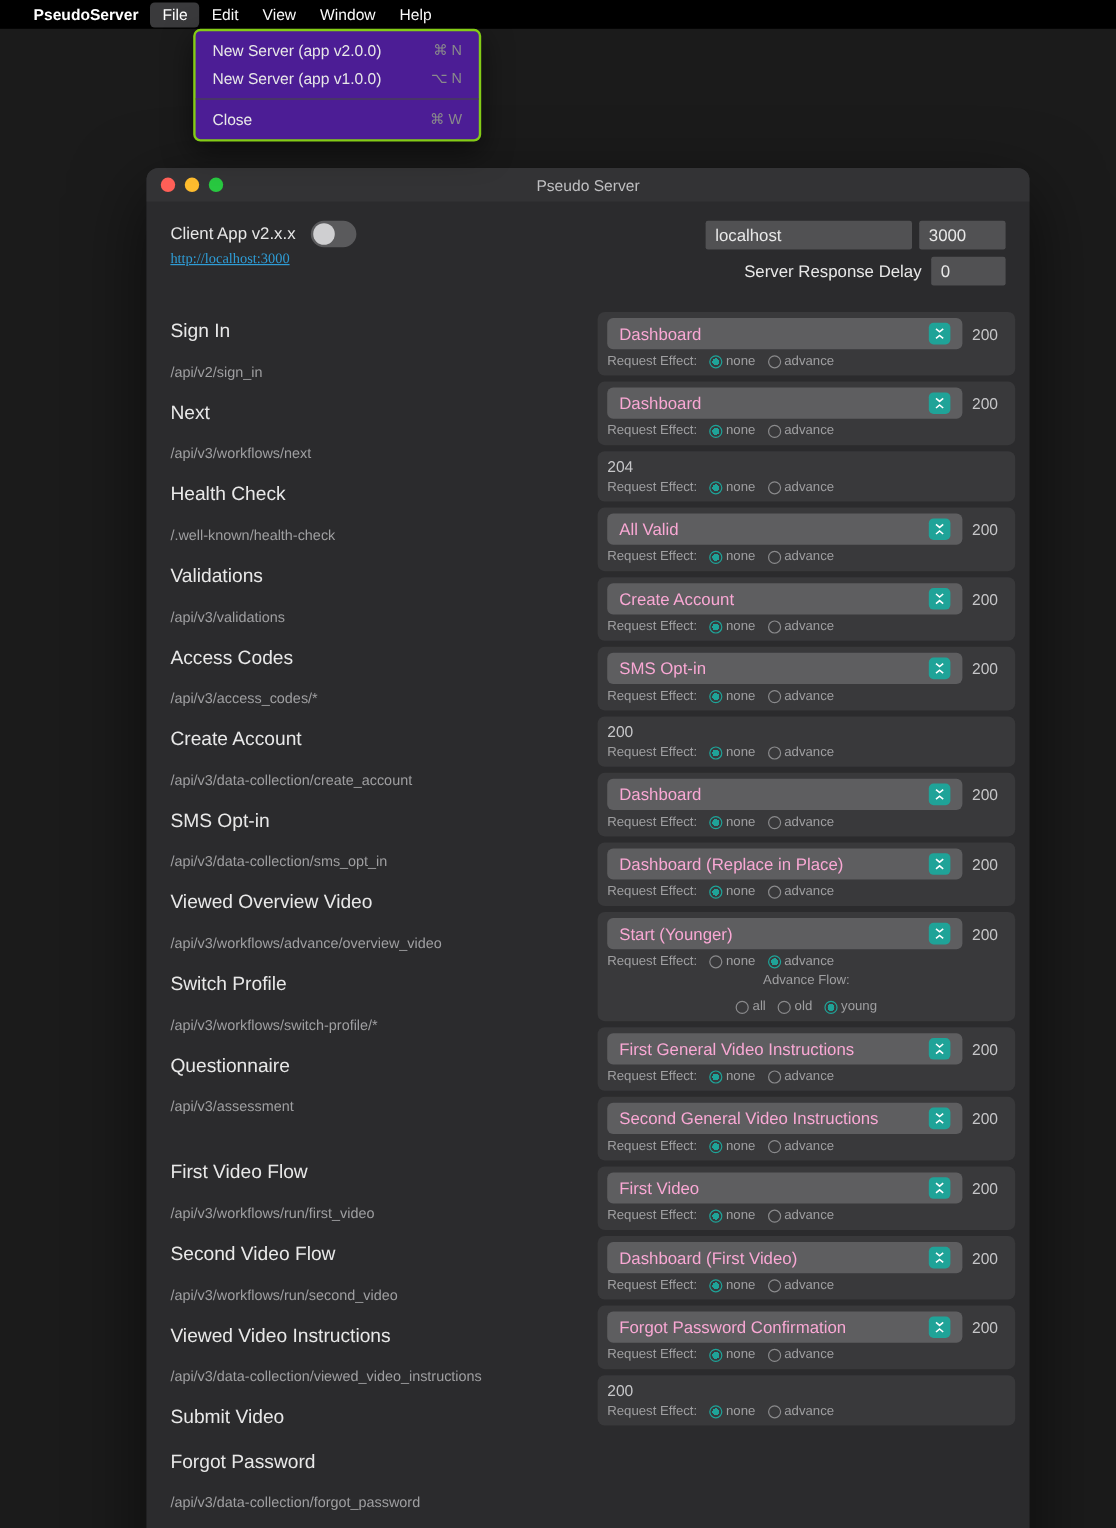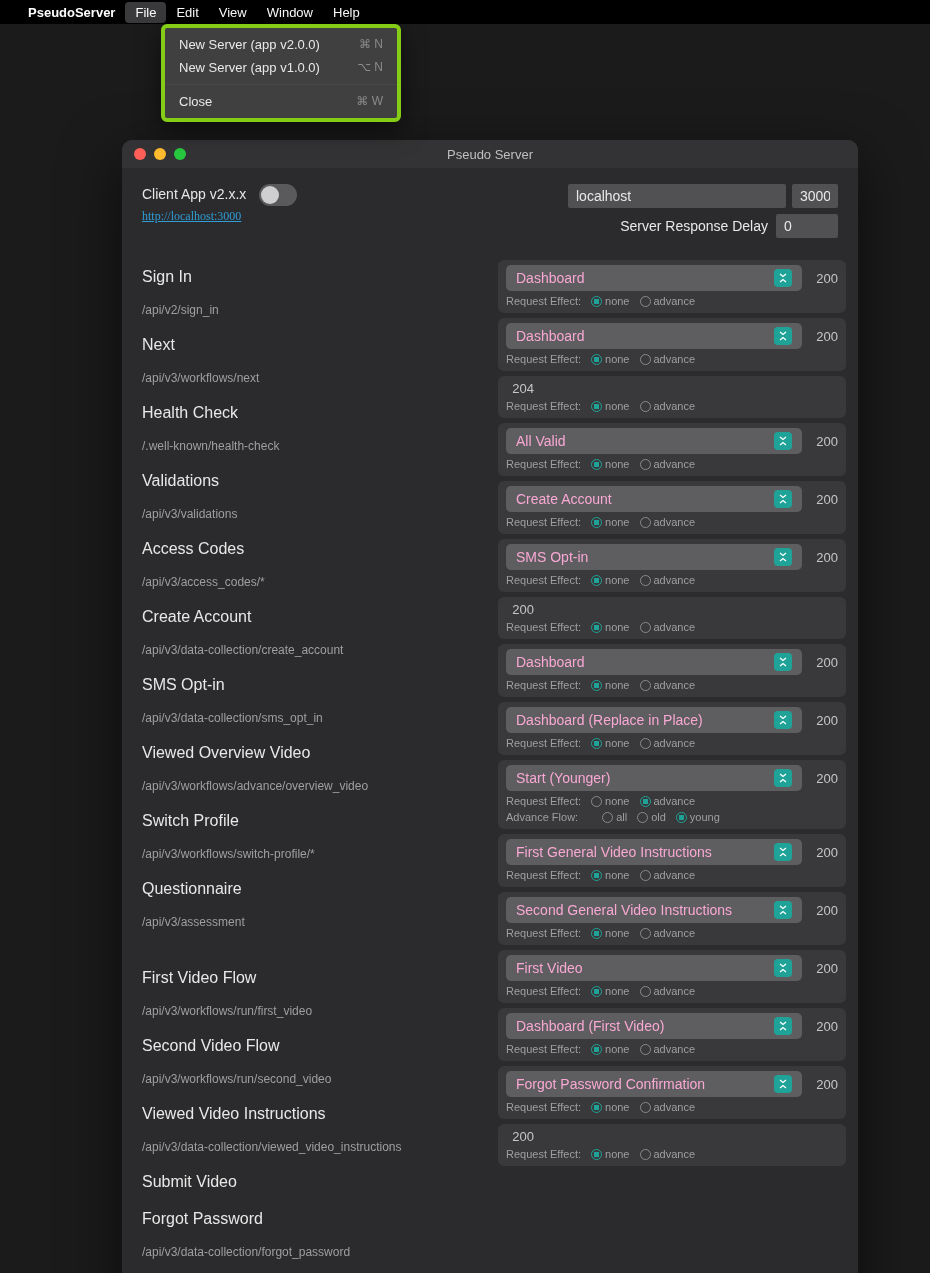--- a/index.html
+++ b/index.html
@@ -27,22 +27,22 @@
 .menubar .app-name { font-weight: 700; margin-right: 10px; }
 .menubar .menu-item { padding: 3px 10px; cursor: default; }
 .menubar .menu-item.active { background: #3a3a3c; border-radius: 4px; }
 
 
 .dropdown {
   position: absolute;
   top: 24px;
   left: 161px;
   width: 240px;
-  background: #404040;
-  border: 4px solid #84cc16;
+  background: #4c1d95;
+  border: 2px solid #84cc16;
   border-radius: 6px;
   box-shadow: 0 8px 24px rgba(0,0,0,0.5);
   padding: 5px 0;
   font-size: 13px;
   z-index: 100;
 }
 .dropdown .dd-item {
   display: flex;
   justify-content: space-between;
   padding: 4px 14px;
@@ -129,22 +129,22 @@
 .toprow .hostport { display: flex; gap: 6px; }
 .toprow .delayrow { display: flex; gap: 8px; align-items: center; }
 .toprow input {
   background: #515153;
   border: none;
   color: #e8e8e8;
   font-size: 14px;
   padding: 4px 8px;
   border-radius: 2px;
 }
-.toprow .host { width: 218px; }
-.toprow .port { width: 46px; }
+.toprow .host { width: 172px; }
+.toprow .port { width: 72px; }
 .toprow .delaylabel { font-size: 14px; color: #e8e8e8; }
 .toprow .delay { width: 62px; }
 
 
 .content {
   display: flex;
   padding: 12px 12px 24px 20px;
   gap: 16px;
 }
 .leftcol { flex: 0 0 340px; padding-top: 8px; }
@@ -174,21 +174,21 @@
 }
 .select .caret {
   width: 18px; height: 18px;
   background: #1fa398;
   border-radius: 4px;
   display: flex;
   align-items: center;
   justify-content: center;
 }
 .select .caret svg { width: 10px; height: 10px; }
-.status { font-size: 13px; color: #c6c6c8; width: 28px; text-align: right; }
+.status { font-size: 13px; color: #c6c6c8; width: 28px; }
 
 .card .row2 {
   display: flex;
   align-items: center;
   gap: 10px;
   margin-top: 4px;
   font-size: 11px;
   color: #9f9fa1;
 }
 .radiogrp { display: flex; gap: 10px; align-items: center; }
@@ -201,24 +201,25 @@
   border: 1px solid #8a8a8c;
   display: inline-block;
 }
 .radio .r.on {
   border-color: #1fa398;
   background: radial-gradient(circle, #1fa398 0 45%, transparent 46%);
 }
 .card .row3 {
   display: flex;
   align-items: center;
-  gap: 24px;
+  gap: 10px;
   margin-top: 4px;
   font-size: 11px;
   color: #9f9fa1;
+  flex-direction: column;
 }
 </style>
 </head>
 <body>
 
 <div class="menubar">
   <span class="apple"></span>
   <span class="app-name">PseudoServer</span>
   <span id="menubar-items"><span class="menu-item active">File</span><span class="menu-item">Edit</span><span class="menu-item">View</span><span class="menu-item">Window</span><span class="menu-item">Help</span></span>
 </div>

